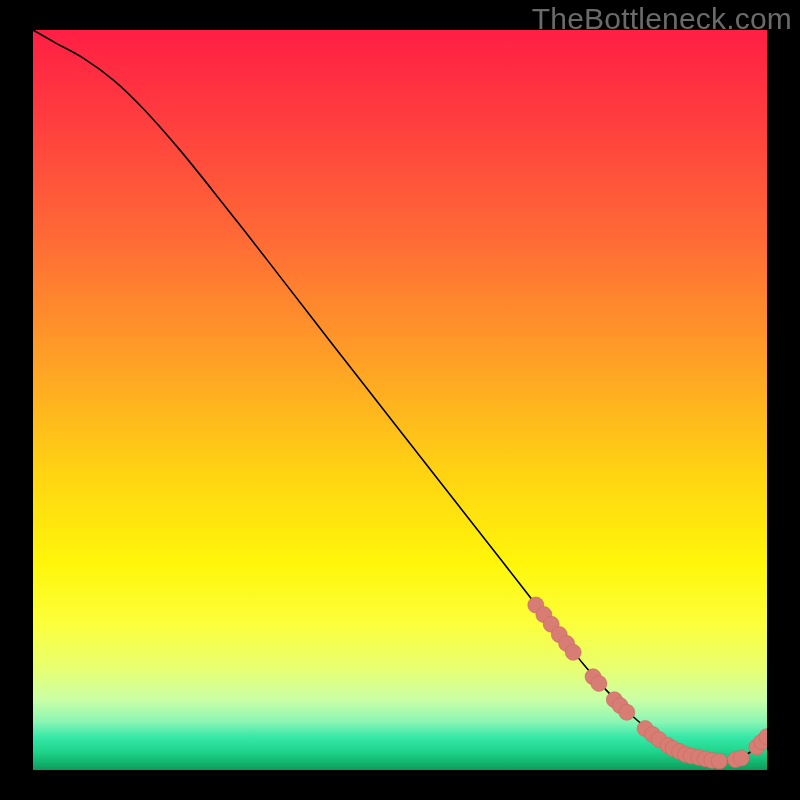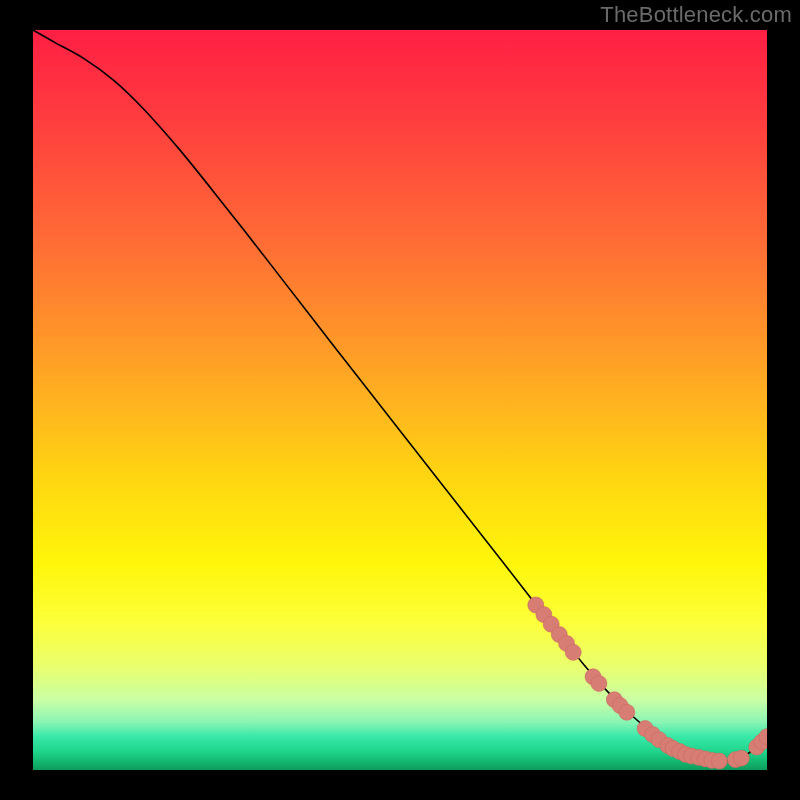--- a/index.html
+++ b/index.html
@@ -15,21 +15,21 @@
     position: relative;
     width: 800px;
     height: 800px;
     background: #000;
   }
   .watermark {
     position: absolute;
     top: 2px;
     right: 8px;
     color: #6a6a6a;
-    font-size: 22px;
+    font-size: 30px;
     font-weight: 400;
     letter-spacing: 0.2px;
     z-index: 20;
     user-select: none;
   }
   .plot {
     position: absolute;
     left: 33px;
     top: 30px;
     width: 734px;

